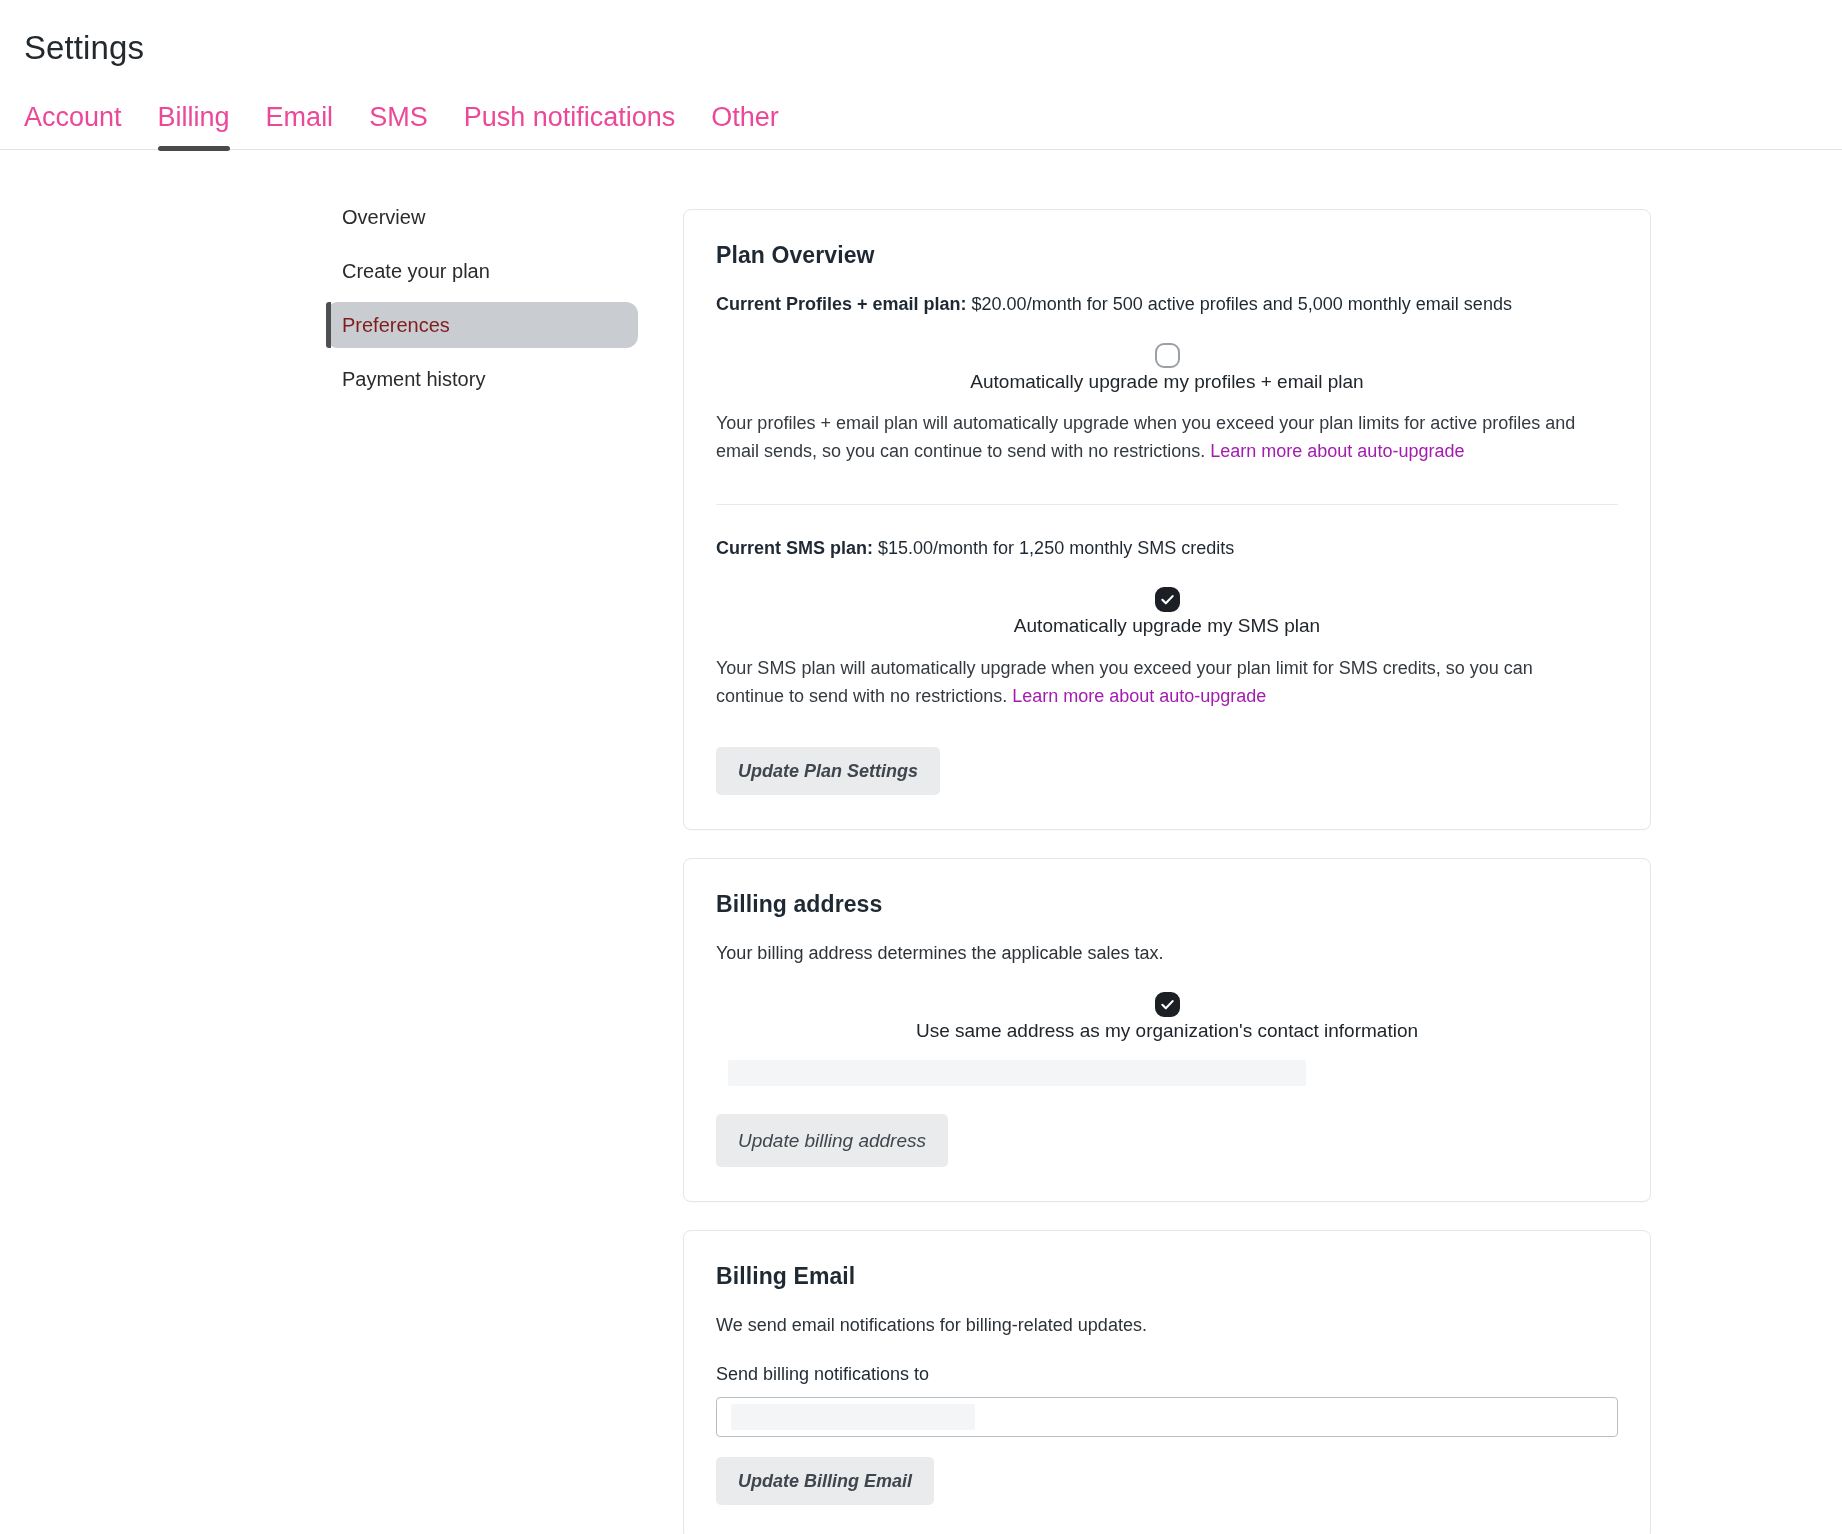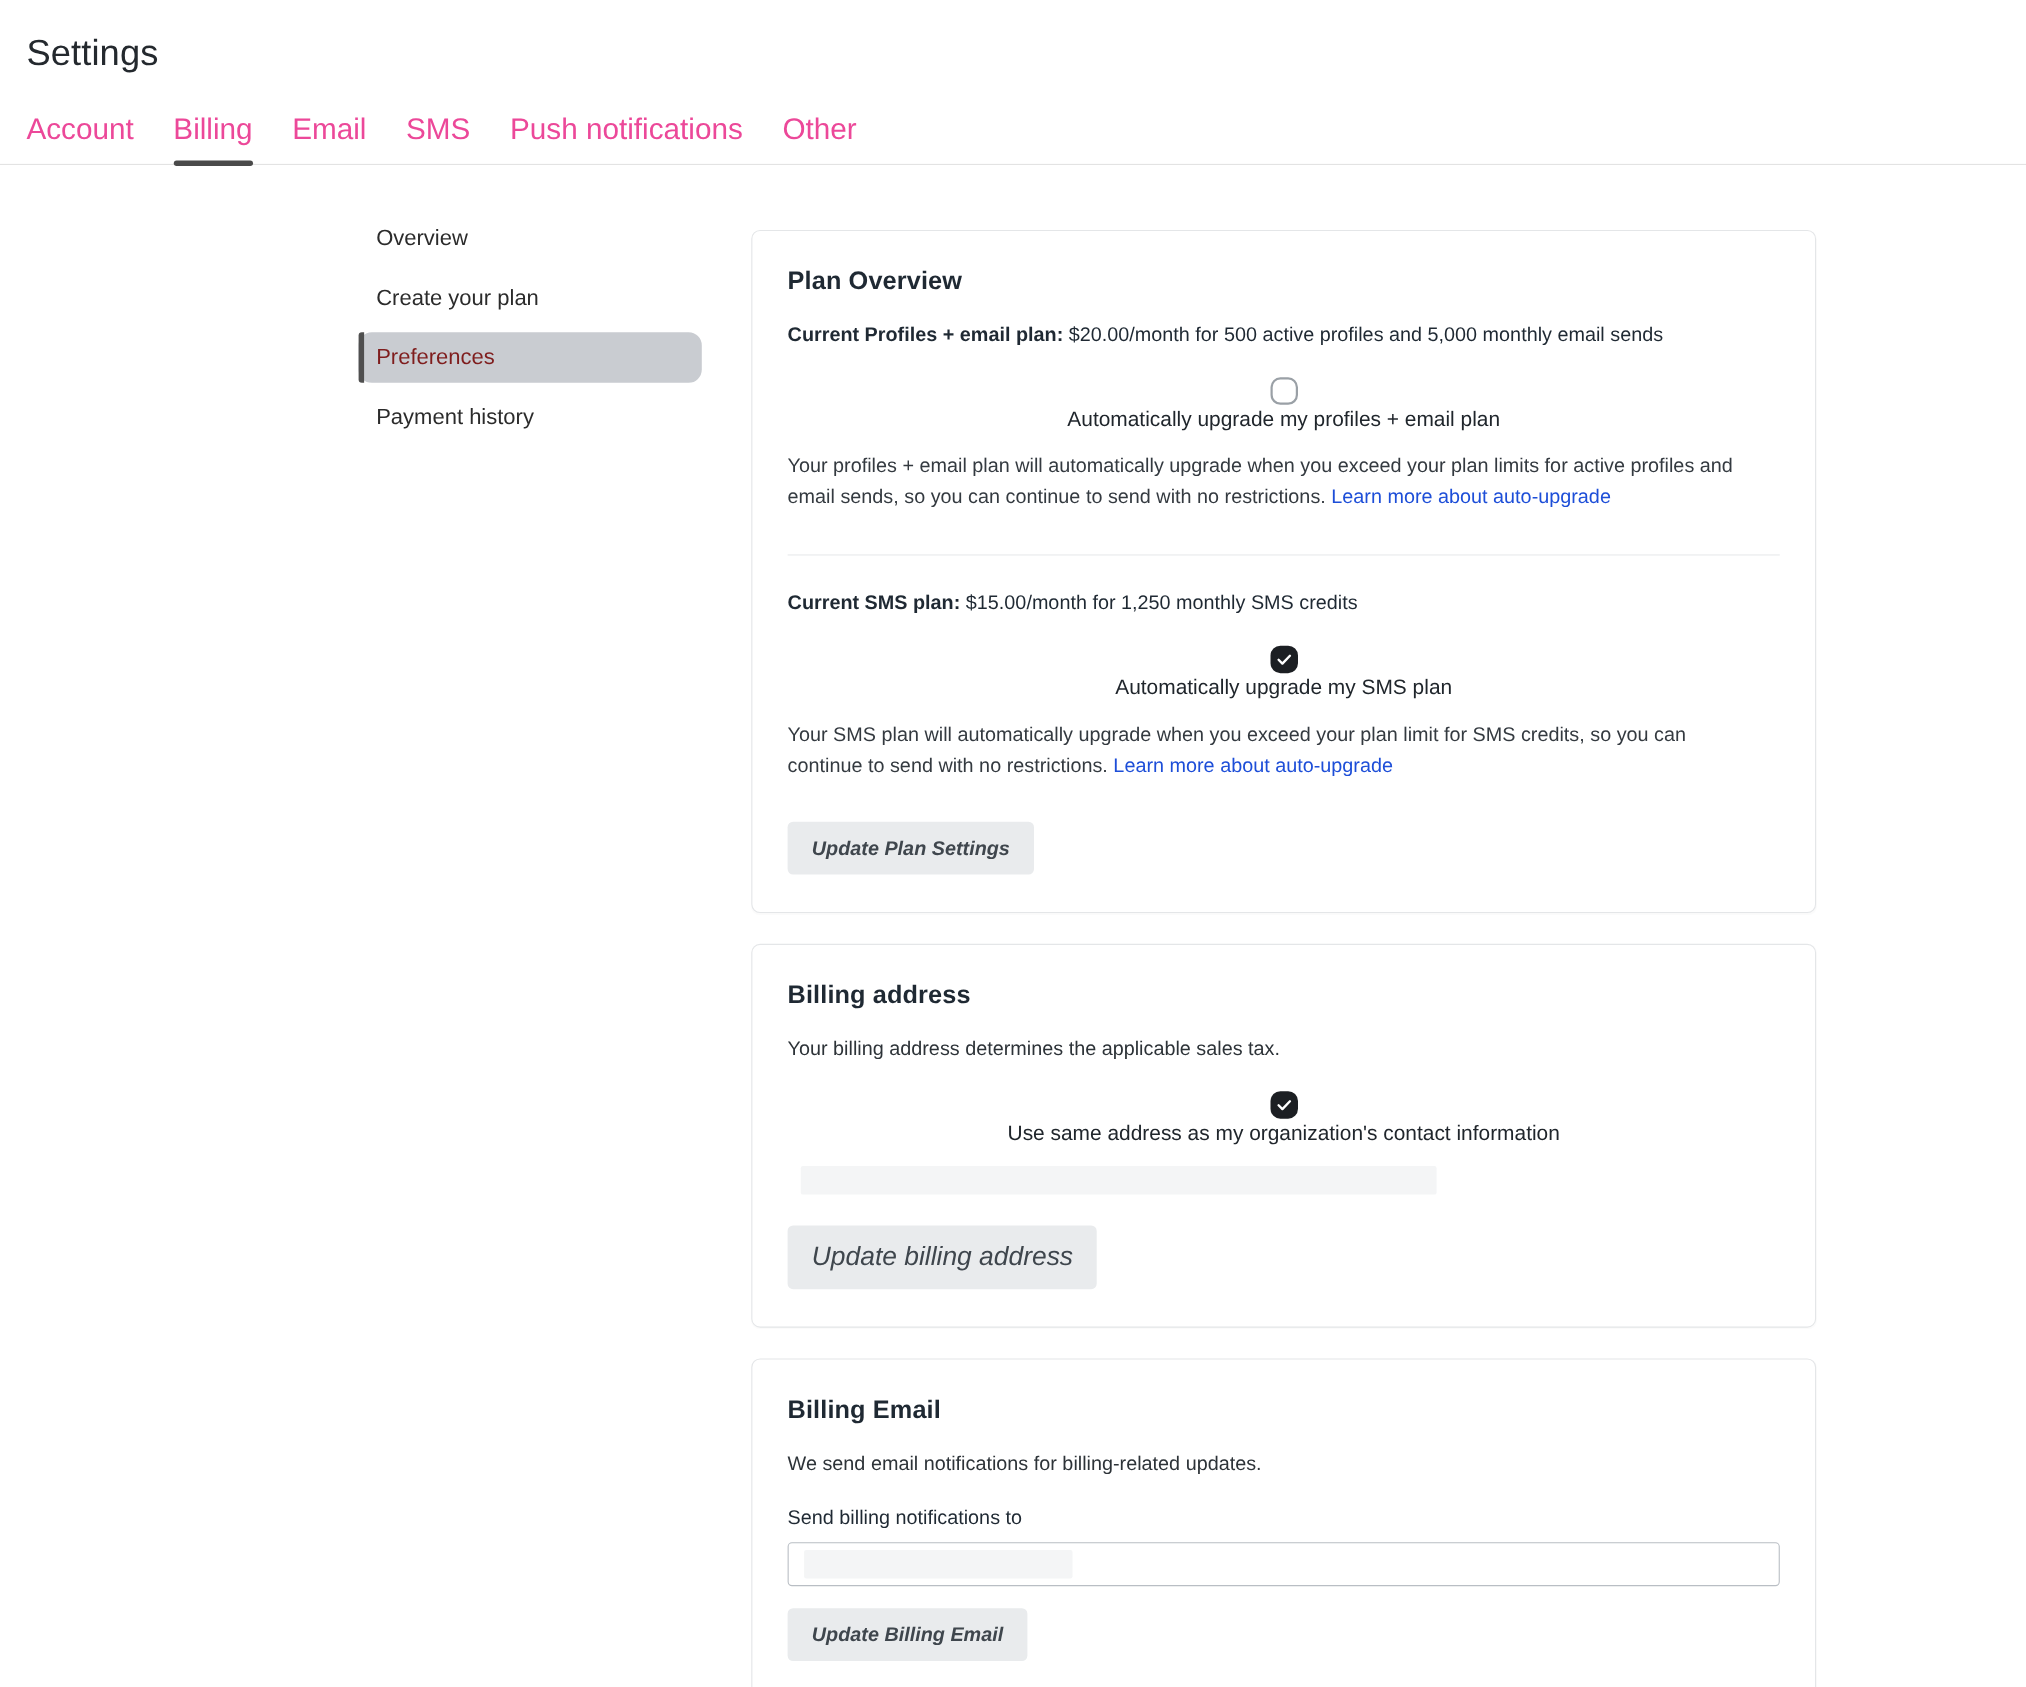--- a/index.html
+++ b/index.html
@@ -172,21 +172,21 @@
   }
 
   .desc {
     font-size: 18px;
     color: #343a40;
     line-height: 1.55;
     margin: 0;
     max-width: 880px;
   }
   .link {
-    color: #1d4ed8;
+    color: #a21caf;
     text-decoration: none;
     cursor: pointer;
     text-align: right;
   }
 
   .divider {
     height: 1px;
     background: #e8eaec;
     border: 0;
     margin: 38px 0 30px 0;
@@ -200,21 +200,21 @@
     border: none;
     border-radius: 5px;
     padding: 15px 22px;
     font-size: 18px;
     font-family: "Liberation Sans", sans-serif;
     cursor: pointer;
     line-height: 1;
     font-style: italic;
   }
   .btn.bold { font-weight: 700; }
-  .btn.regular { font-weight: 400; font-size: 24px; padding: 17px 22px; }
+  .btn.regular { font-weight: 400; font-size: 19px; padding: 17px 22px; }
   .mt-plan { margin-top: 36px; }
 
   
   .redacted {
     background: #f4f5f6;
     border-radius: 2px;
   }
   .redacted-address {
     height: 26px;
     width: 578px;

